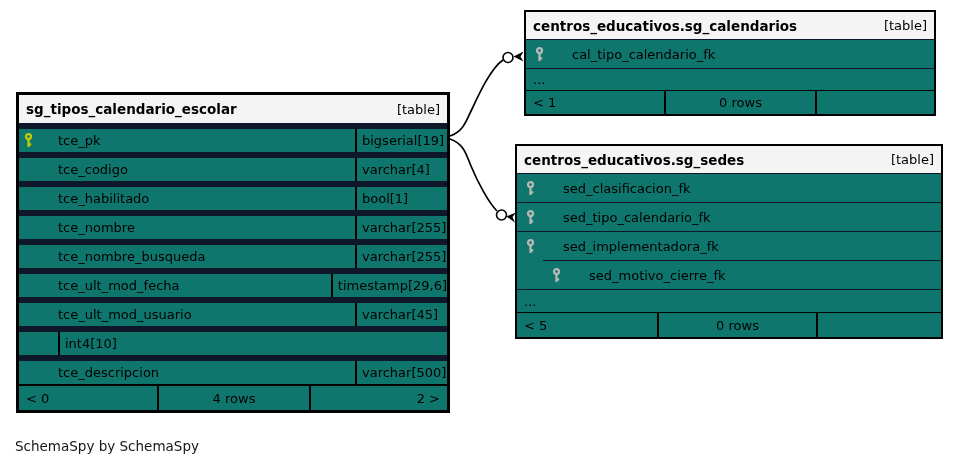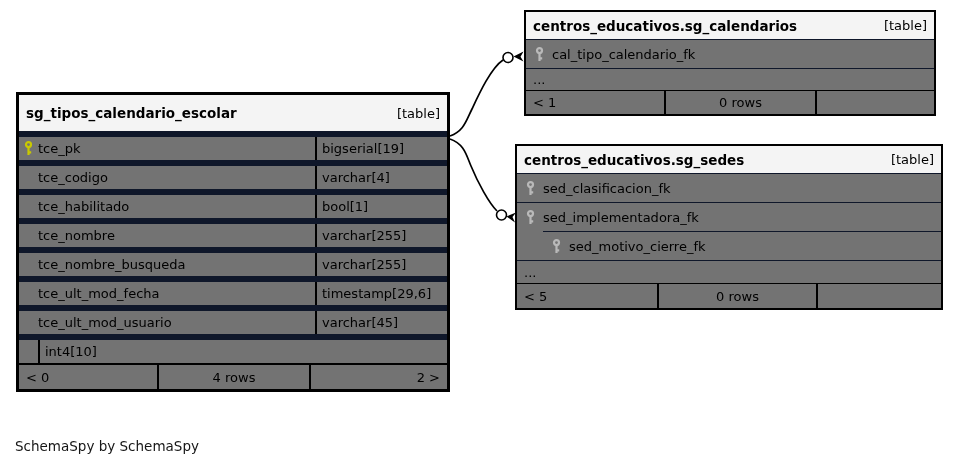--- a/index.html
+++ b/index.html
@@ -1,27 +1,27 @@
 <!DOCTYPE html>
 <html><head>
 <meta charset="utf-8">
 <style>
   html,body { margin:0; padding:0; background:#ffffff; }
   body { font-family:"DejaVu Sans","Liberation Sans",sans-serif; color:#000; }
   .canvas { position:relative; width:959px; height:468px; background:#fff; overflow:hidden; }
 
-  .tbl { position:absolute; background:#737373; border:2px solid #000; box-sizing:border-box; }
+  .tbl { position:absolute; background:#0f766e; border:2px solid #000; box-sizing:border-box; }
   .tbl.main { border-width:3px; }
 
   .tbl-header { display:flex; justify-content:space-between; align-items:center;
                 background:#f4f4f4; padding:0 7px; box-sizing:border-box; }
   .tbl-title { font-weight:bold; font-size:13.5px; white-space:nowrap; }
   .tbl-badge { font-size:13px; font-weight:normal; white-space:nowrap; }
 
-  .row { display:flex; align-items:center; border-top:6px solid #0f172a; box-sizing:border-box; }
+  .row { display:flex; align-items:center; border-top:6px solid #0f172a; box-sizing:border-box;gap:20px; }
   .tbl.rel .row { border-top-width:1.5px; }
   .keyslot { width:19px; min-width:19px; display:flex; justify-content:center; align-items:center; }
   .tbl.rel .keyslot { width:26px; min-width:26px; justify-content:flex-start; padding-left:9px; box-sizing:border-box; }
   .cname { font-size:13px; white-space:nowrap; }
   .namecell { display:flex; align-items:center; height:100%; }
   .typecell { border-left:2px solid #000; padding-left:5px; font-size:13px; height:100%;
               display:flex; align-items:center; box-sizing:border-box; flex:1; }
   .dotsrow { padding-left:7px; font-size:13px; }
 
   .tfooter { display:flex; border-top:2px solid #000; box-sizing:border-box; font-size:13px; align-items:stretch; }
@@ -34,21 +34,21 @@
 
   .connectors { position:absolute; left:0; top:0; pointer-events:none; }
   .credit { position:absolute; left:15px; top:438px; font-size:13.5px; color:#161616; }
 </style>
 </head>
 <body>
 
 <div class="canvas">
 
   <div class="tbl main" style="left:16px; top:92px; width:434px;">
-    <div class="tbl-header" style="height:36px;">
+    <div class="tbl-header" style="height:28px;">
       <span class="tbl-title">sg_tipos_calendario_escolar</span>
       <span class="tbl-badge">[table]</span>
     </div>
 
     <div class="row" style="height:29px;">
       <span class="keyslot">
         <svg width="9" height="15" viewBox="0 0 9 15">
           <circle cx="4.5" cy="3.6" r="2.5" fill="none" stroke-width="2.2" stroke="#c9c900"></circle>
           <path d="M4.5,6.2 L4.5,14 M4.5,11.3 L7.2,11.3" fill="none" stroke-width="2.2" stroke="#c9c900"></path>
         </svg>
@@ -105,20 +105,27 @@
           <span class="cname">tce_ult_mod_usuario</span>
         </span>
       <span class="typecell">varchar[45]</span>
     </div>
 
     <div class="row" style="height:29px;">
       <span class="keyslot"></span>
       <span class="typecell">int4[10]</span>
     </div>
 
+    <div class="row" style="height:29px;">
+      <span class="keyslot"></span>
+      <span class="namecell" style="width:277px;">
+          <span class="cname">tce_descripcion</span>
+        </span>
+      <span class="typecell">varchar[500]</span>
+    </div>
 
     <div class="tfooter" style="height:26px;">
       <span class="fcell l" style="width:138px;">&lt; 0</span>
       <span class="fcell c m" style="width:152px;">4 rows</span>
       <span class="fcell r">2 &gt;</span>
     </div>
   </div>
 
   <div class="tbl rel" style="left:524px; top:10px; width:412px;">
     <div class="tbl-header" style="height:27px;">
@@ -158,20 +165,31 @@
         <svg width="9" height="15" viewBox="0 0 9 15">
           <circle cx="4.5" cy="3.6" r="2.5" fill="none" stroke-width="2.2" stroke="#b9b9b9"></circle>
           <path d="M4.5,6.2 L4.5,14 M4.5,11.3 L7.2,11.3" fill="none" stroke-width="2.2" stroke="#b9b9b9"></path>
         </svg>
       </span>
       <span class="namecell">
           <span class="cname">sed_clasificacion_fk</span>
         </span>
     </div>
 
+    <div class="row" style="height:29px;">
+      <span class="keyslot">
+        <svg width="9" height="15" viewBox="0 0 9 15">
+          <circle cx="4.5" cy="3.6" r="2.5" fill="none" stroke-width="2.2" stroke="#b9b9b9"></circle>
+          <path d="M4.5,6.2 L4.5,14 M4.5,11.3 L7.2,11.3" fill="none" stroke-width="2.2" stroke="#b9b9b9"></path>
+        </svg>
+      </span>
+      <span class="namecell">
+          <span class="cname">sed_tipo_calendario_fk</span>
+        </span>
+    </div>
 
 
     <div class="row" style="height:29px;">
       <span class="keyslot">
         <svg width="9" height="15" viewBox="0 0 9 15">
           <circle cx="4.5" cy="3.6" r="2.5" fill="none" stroke-width="2.2" stroke="#b9b9b9"></circle>
           <path d="M4.5,6.2 L4.5,14 M4.5,11.3 L7.2,11.3" fill="none" stroke-width="2.2" stroke="#b9b9b9"></path>
         </svg>
       </span>
       <span class="namecell">

